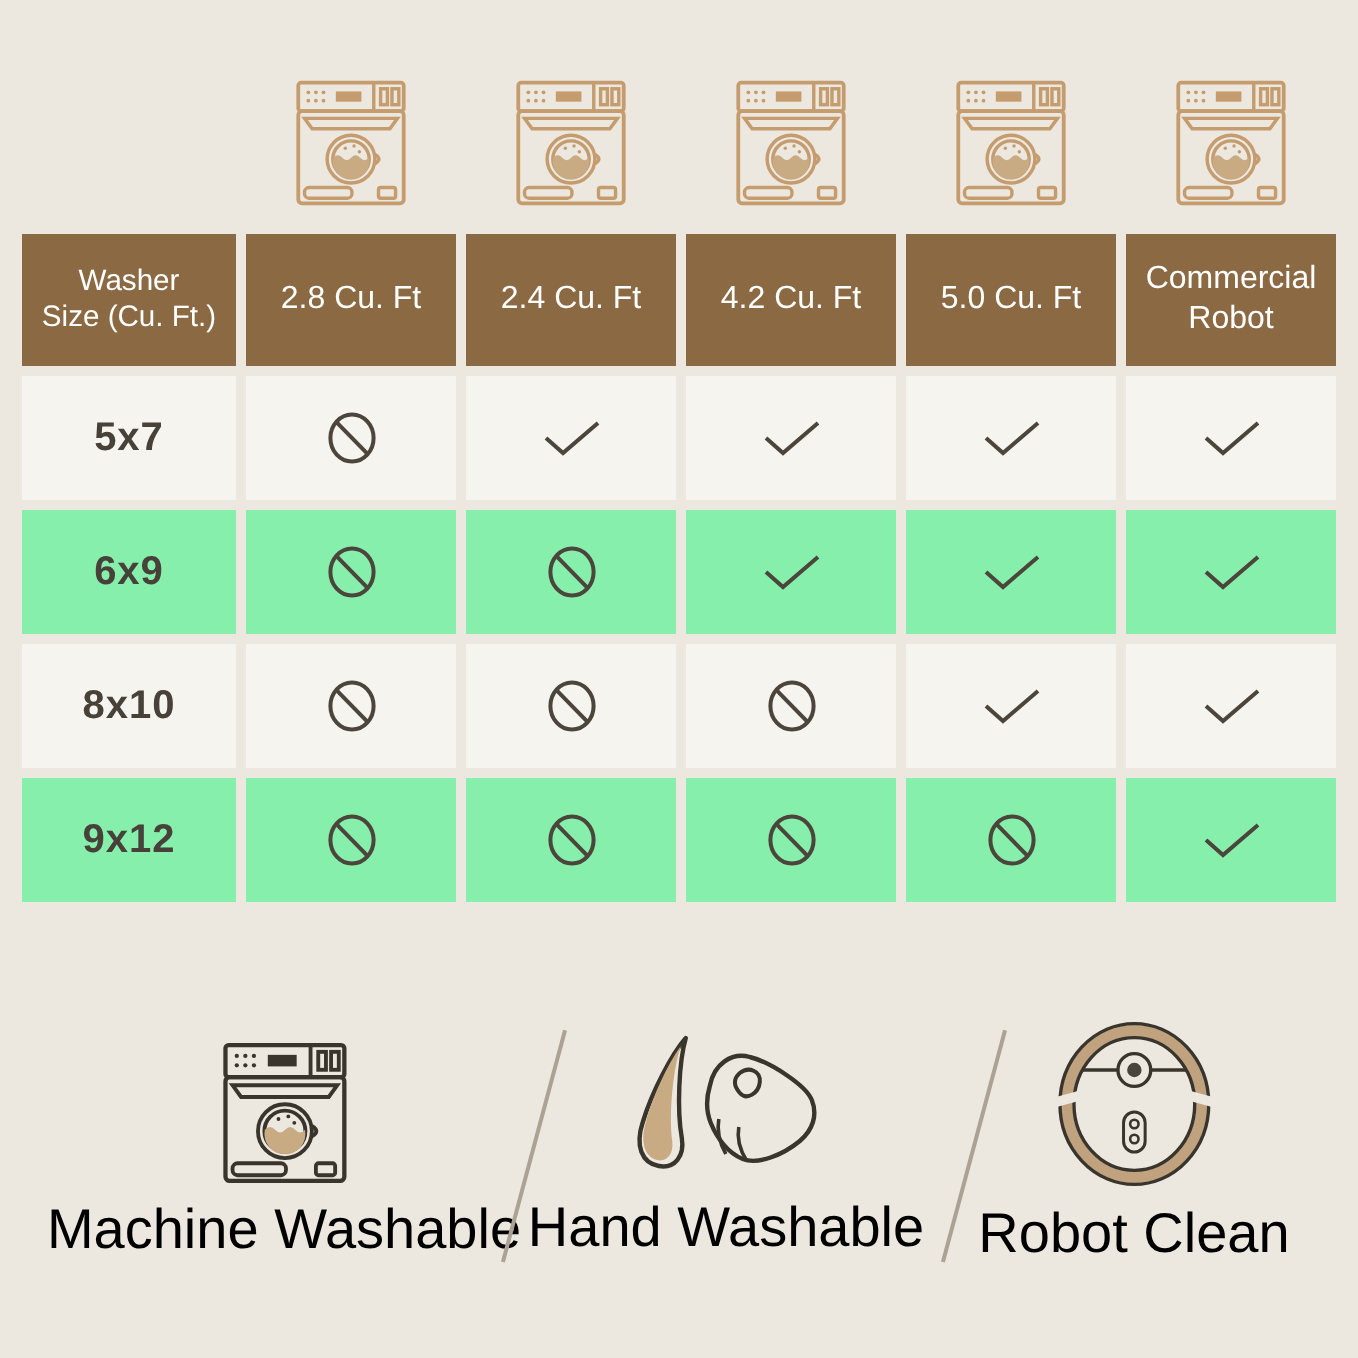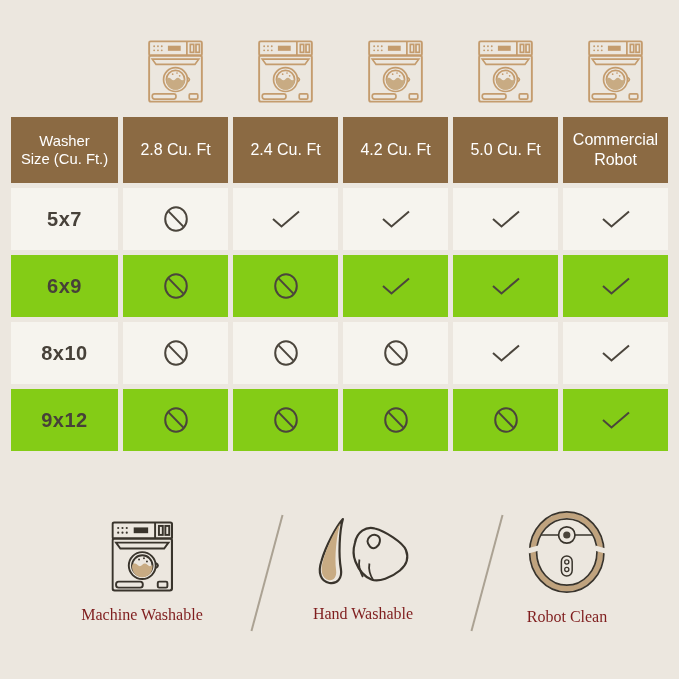--- a/index.html
+++ b/index.html
@@ -25,30 +25,30 @@
   .th {
     height: 66px; background: #8b6a43; color: #ffffff;
     display: flex; align-items: center; justify-content: center; text-align: center;
     font-size: 16px; line-height: 1.22; white-space: pre-line; font-weight: 500;
   }
   .th.first { font-size: 14.8px; }
   .td {
     height: 62px; display: flex; align-items: center; justify-content: center; font-weight: bold;
   }
   .row-light { background: #f6f4ee; }
-  .row-beige { background: #84cc16; }
+  .row-beige { background: #86efac; }
   .td.size { font-size: 20px; color: #474139; letter-spacing: 0.5px; }
   .sym { display: none; color: #4b453c; }
   .sym-no  { width: 26px; height: 28px; }
   .sym-yes { width: 30px; height: 20px; }
   [data-v="yes"] .sym-yes { display: block; }
   [data-v="no"]  .sym-no  { display: block; }
   
   .legend-group { position: absolute; transform: translateX(-50%); display: flex; flex-direction: column; align-items: center; }
-  .legend-label { margin-top: 12px; font-size: 16px; line-height: 22px; color: #7f1d1d; white-space: nowrap; font-family: Liberation Serif, serif; }
+  .legend-label { margin-top: 12px; font-size: 28px; line-height: 22px; color: #000000; white-space: nowrap; }
   .machine-svg { width: 62px; height: 71px; color: #39342c; }
   .hand-svg    { width: 100px; height: 76px; }
   .robot-svg   { width: 78px;  height: 84px; }
   .g-machine { left: 142px; top: 521px; }
   .g-hand    { left: 363px; top: 515px; }
   .g-robot   { left: 567px; top: 510px; }
   .divider {
     position: absolute; width: 1.5px; height: 120px; background: #aba293; top: 513px;
     transform: rotate(15deg);
   }

